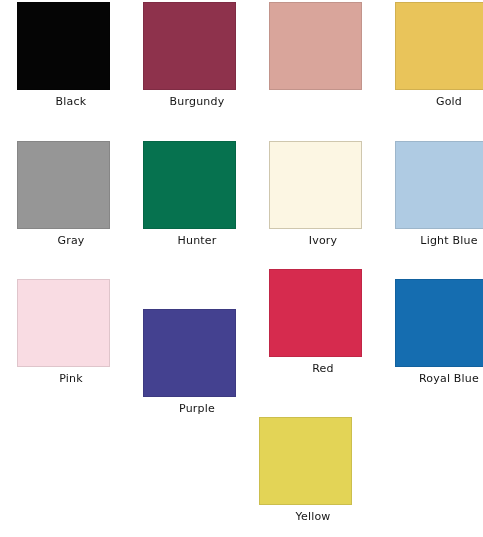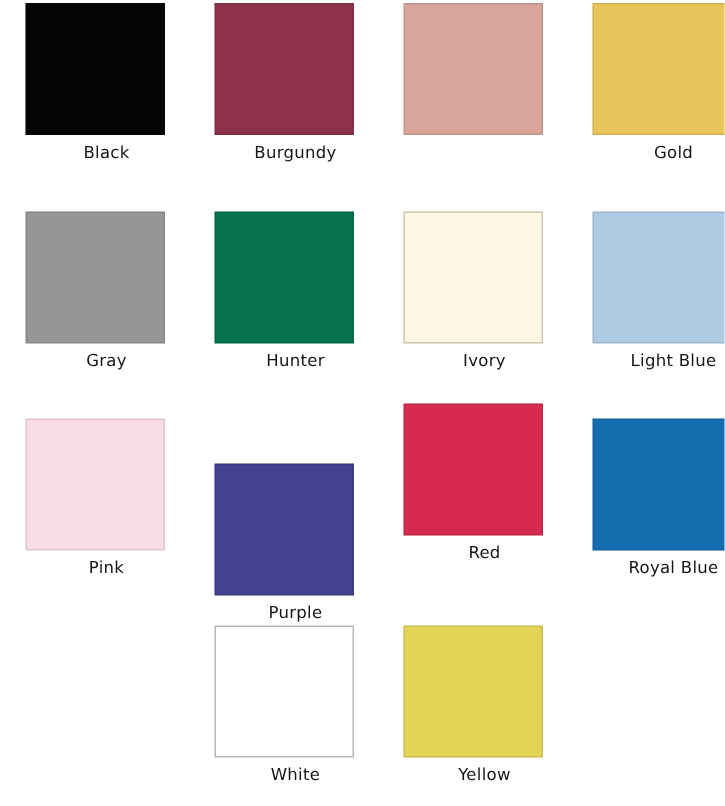--- a/index.html
+++ b/index.html
@@ -98,24 +98,20 @@
       <div class="swatch-label">Purple</div>
     </div>
     <div class="swatch-cell" style="left: 252px; top: 269px;">
       <div class="swatch-chip" style="background: rgb(214, 43, 78); width: 93px; height: 88px;"></div>
       <div class="swatch-label">Red</div>
     </div>
     <div class="swatch-cell" style="left: 378px; top: 279px;">
       <div class="swatch-chip" style="background: rgb(21, 109, 176); width: 93px; height: 88px;"></div>
       <div class="swatch-label">Royal Blue</div>
     </div>
-    <div class="swatch-cell" style="left: 126px; top: 417px;">
-      <div class="swatch-chip bordered" style="background: rgb(255, 255, 255); width: 93px; height: 88px;"></div>
-      <div class="swatch-label">White</div>
-    </div>
-    <div class="swatch-cell" style="left: 252px; top: 417px;">
+    <div class="swatch-cell" style="left: 242px; top: 417px;">
       <div class="swatch-chip" style="background: rgb(227, 212, 86); width: 93px; height: 88px;"></div>
       <div class="swatch-label">Yellow</div>
     </div>
     <div class="swatch-cell" style="left: 378px; top: 417px;">
       <div class="empty-cell"></div>
     </div>
   </div>
 
 </body></html>

